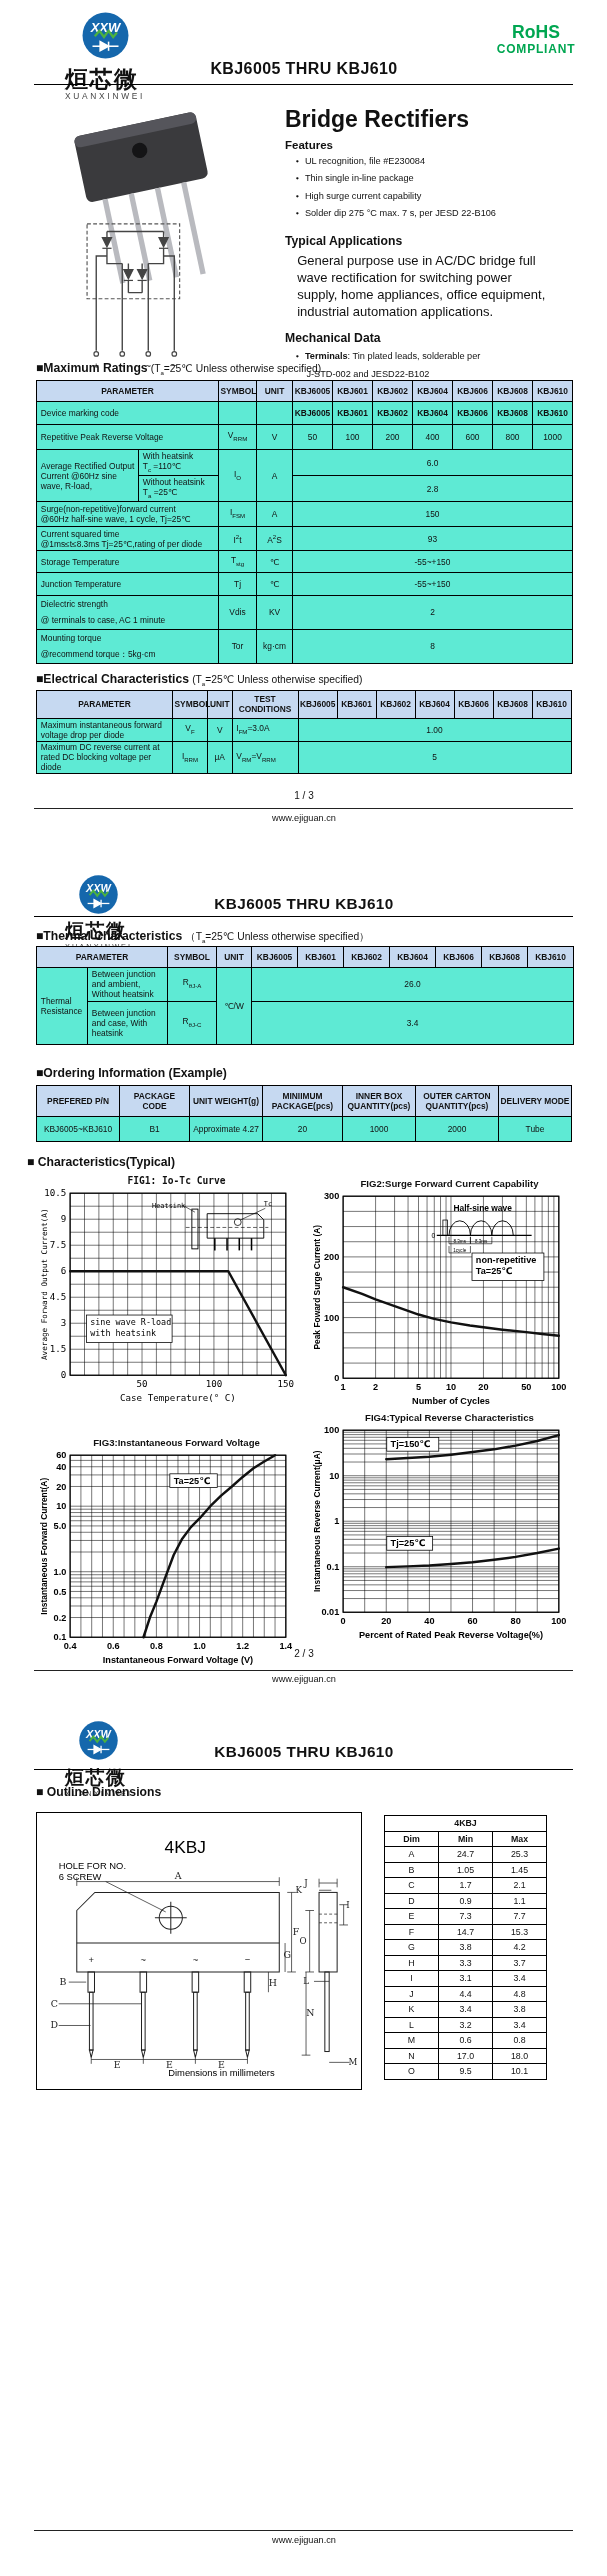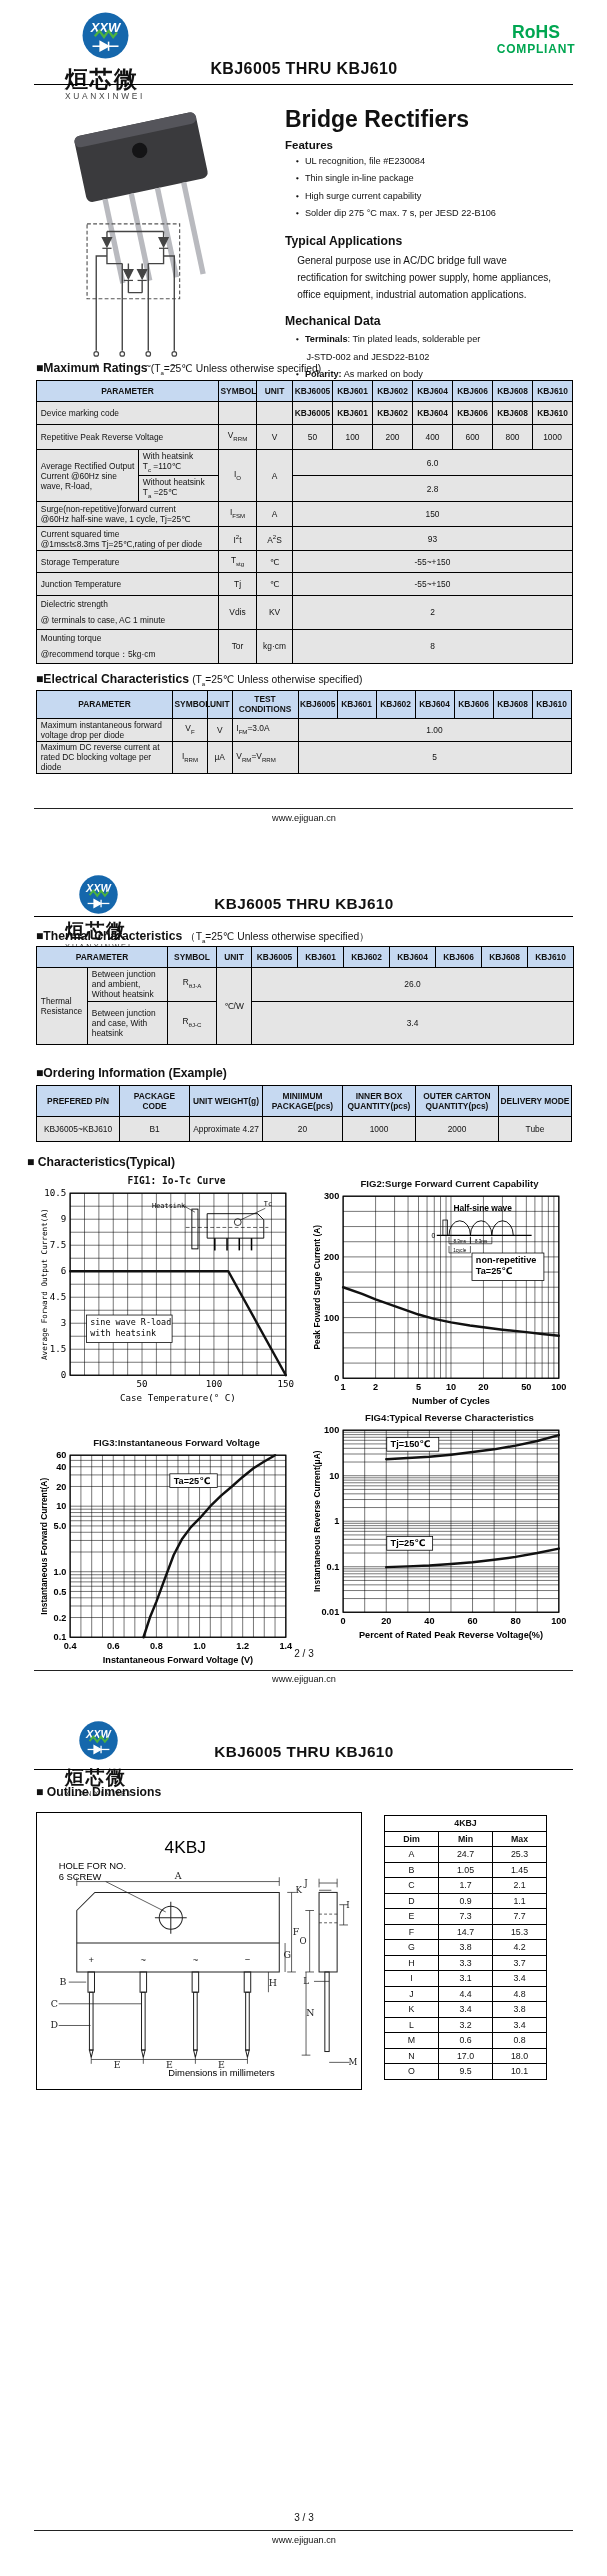--- a/index.html
+++ b/index.html
@@ -25,26 +25,26 @@
   .hrule{position:absolute;left:34px;right:35px;height:0;border-top:1.5px solid #000;}
   
   .introcol{position:absolute;left:285px;top:106px;width:292px;}
   .prod-title{font-size:23px;font-weight:bold;margin:0 0 6.1px 0;}
   .sub-head{font-size:11.5px;font-weight:bold;margin:3.1px 0 1.5px 0;}
   .sub-head2{font-size:12.2px;font-weight:bold;margin:11.5px 0 3.1px 0;}
   .blist{list-style:none;margin:1.5px 0;padding:0 0 0 10.7px;}
   .bitem{position:relative;font-size:9.2px;line-height:17.6px;padding-left:9.2px;}
   .bitem::before{content:"●";position:absolute;left:0;top:0;font-size:5.4px;line-height:17.6px;}
   .cont{padding-left:1.5px;}
-  .apptext{font-size:10px;line-height:17px;margin:1.5px 0 0 12.2px;width:257px;}
+  .apptext{font-size:13px;line-height:17px;margin:1.5px 0 0 12.2px;width:257px;}
   
   .sechead{position:absolute;font-size:12.2px;font-weight:bold;white-space:nowrap;}
   .sechead .cond{font-weight:normal;font-size:10.3px;margin-left:3.1px;}
   
-  .dtable{border-collapse:collapse;table-layout:fixed;position:absolute;background:#e5e5e5;}
+  .dtable{border-collapse:collapse;table-layout:fixed;position:absolute;background:#5eead4;}
   .dtable th,.dtable td{border:0.8px solid #000;font-size:8.4px;text-align:center;padding:0.8px 1.5px;vertical-align:middle;line-height:10px;}
   .dtable thead th{background:#c6d9f1;font-weight:bold;}
   .dtable .param{text-align:left;padding-left:3.8px;}
   .dtable .devval{font-weight:bold;}
   sub{font-size:6.1px;} sup{font-size:6.1px;}
   
   .fig{position:absolute;width:257px;}
   .figtitle{text-align:center;font-size:9.6px;font-weight:bold;padding-left:20px;height:12.2px;}
   .figtitle.mono{font-family:"DejaVu Sans Mono",monospace;}
   .figcanvas{width:257px;}
@@ -315,20 +315,21 @@
         <tr style="height:23px">
           <td class="param">Maximum DC reverse current at rated DC blocking voltage per diode</td>
           <td><span>I</span><sub>RRM</sub></td>
           <td>μA</td>
           <td class="param"><span>V</span><sub>RM</sub><span>=</span><span>V</span><sub>RRM</sub></td>
           <td colspan="7">5</td>
         </tr>
       </tbody>
     </table>
 
+    <div class="pagenum" style="top:790px;">1 / 3</div>
     <div class="frule" style="top:808px;"></div>
     <div class="siteurl" style="top:813px;">www.ejiguan.cn</div>
   </section>
 
   <section class="page small" id="p2">
     <div class="logo" style="left:65px;top:4.6px;">
       <svg class="logomark" viewBox="0 0 64 64">
         <circle cx="32" cy="32" r="30" fill="#1567ac"></circle>
         <text x="32" y="28" font-size="17" font-style="italic" font-weight="bold" fill="#fff" text-anchor="middle" font-family="Liberation Sans, sans-serif">XXW</text>
         <polyline points="18,33 24,26 30,34 36,26 42,34 47,28" stroke="#4cb13f" stroke-width="3" fill="none"></polyline>
@@ -925,19 +926,18 @@
             <td>18.0</td>
           </tr>
           <tr>
             <td>O</td>
             <td>9.5</td>
             <td>10.1</td>
           </tr>
       </tbody>
     </table>
 
-    <div class="pagenum" style="top:813px;">3 / 3</div>
     <div class="frule" style="top:831px;"></div>
     <div class="siteurl" style="top:836px;">www.ejiguan.cn</div>
   </section>
 
 </div>
 
 
 </body></html>

